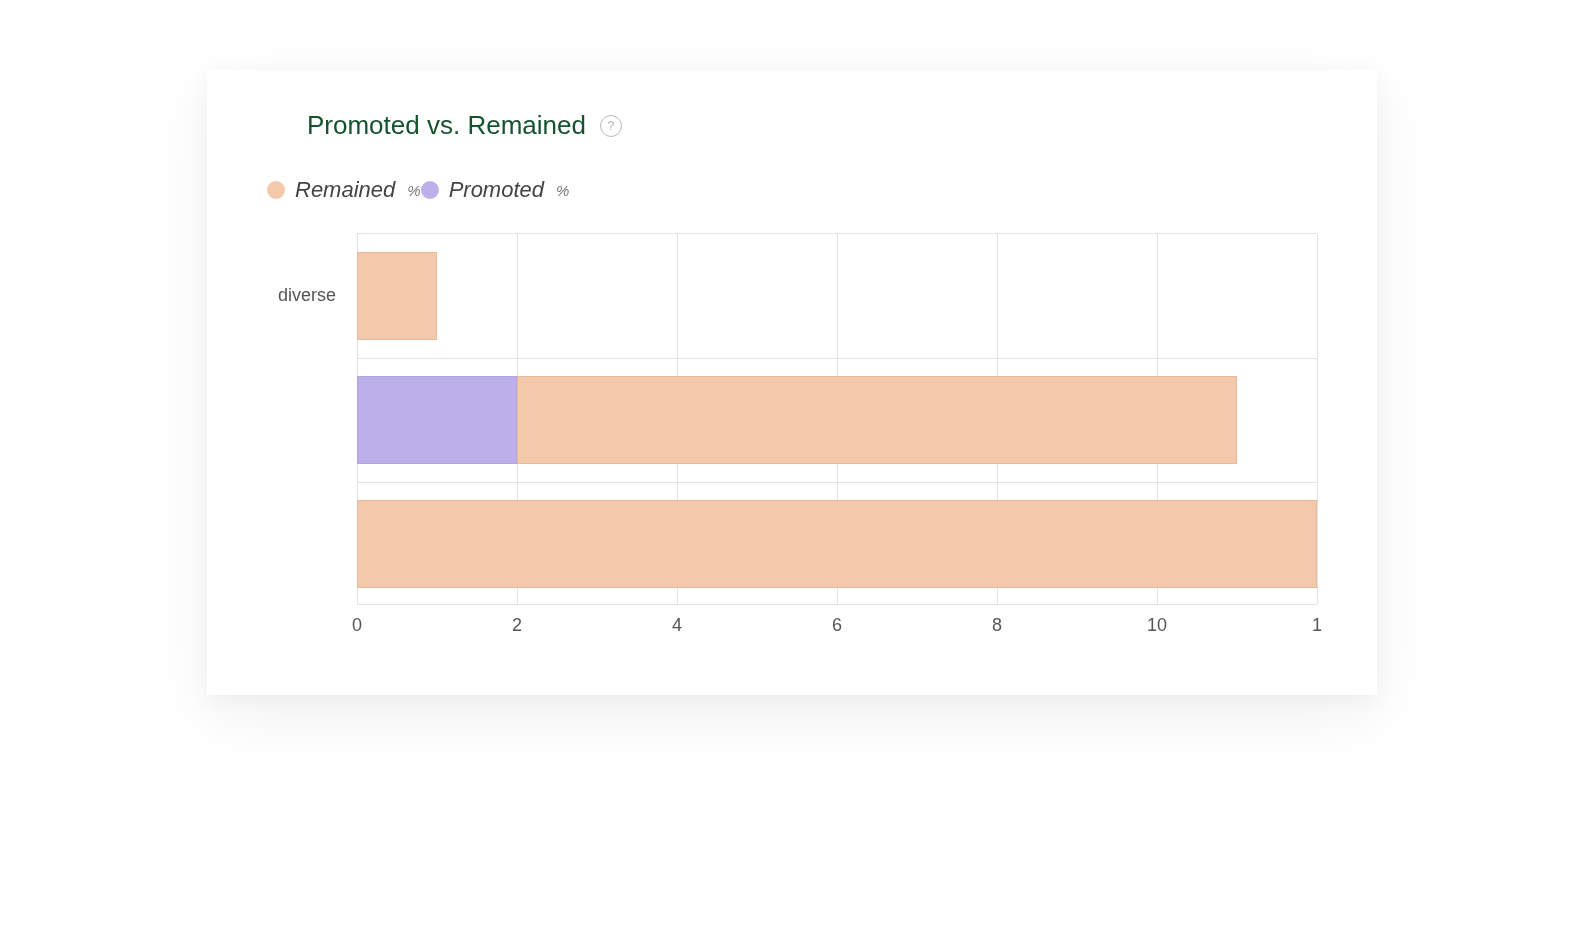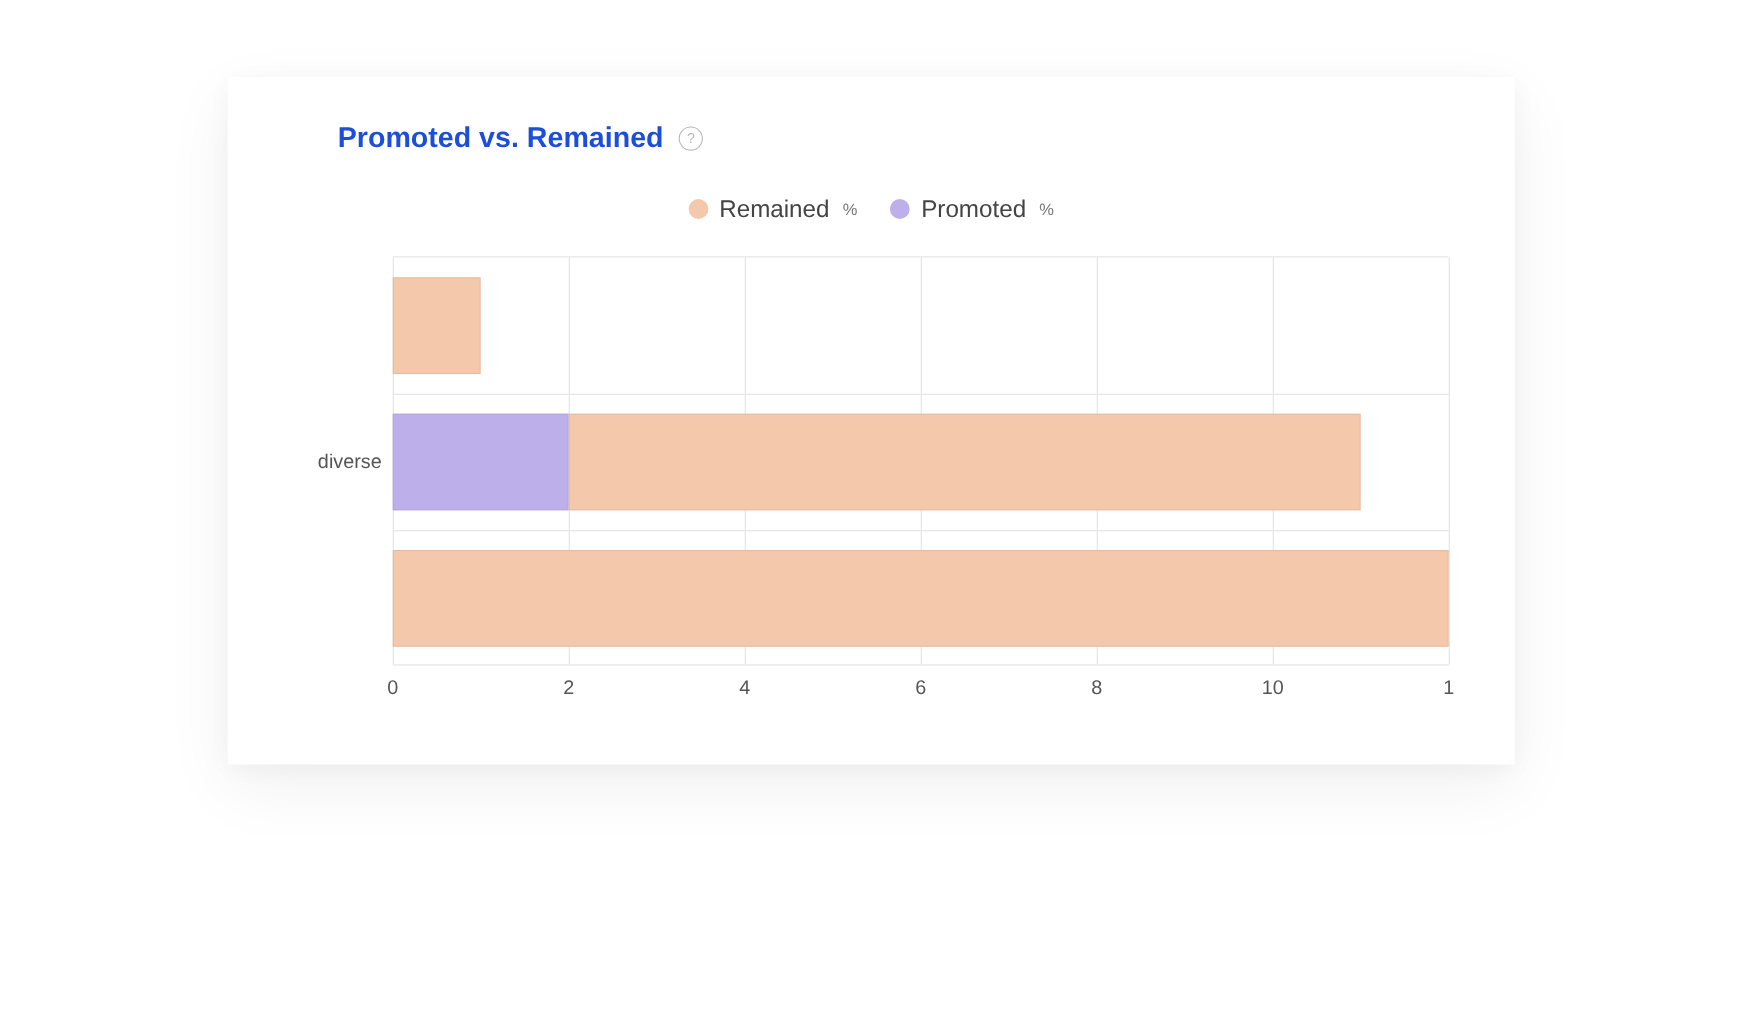--- a/index.html
+++ b/index.html
@@ -21,41 +21,41 @@
   }
   .card-header {
     display: flex;
     align-items: center;
     gap: 14px;
     margin-left: 40px;
     margin-bottom: 36px;
   }
   .card-title {
     font-size: 26px;
-    color: #1d4ed8;
-    font-weight: 700;
+    color: #14532d;
+    font-weight: 400;
   }
   .help-icon {
     width: 22px;
     height: 22px;
     border: 1.5px solid #b9b9b9;
     border-radius: 50%;
     display: flex;
     align-items: center;
     justify-content: center;
     font-size: 13px;
     color: #b9b9b9;
     cursor: pointer;
   }
   .legend {
     display: flex;
     align-items: center;
-    justify-content: center;
-    gap: 30px;
+    justify-content: flex-start;
     margin-bottom: 30px;
+    font-style: italic;
   }
   .legend-item {
     display: flex;
     align-items: center;
     gap: 10px;
     cursor: pointer;
   }
   .legend-swatch {
     width: 18px;
     height: 18px;
@@ -69,21 +69,21 @@
     font-size: 15px;
     color: #777777;
     margin-left: 2px;
   }
   .chart-wrap {
     display: flex;
     align-items: stretch;
   }
   .ylabels {
     display: flex;
-    flex-direction: column;
+    flex-direction: row;
     justify-content: space-around;
     width: 90px;
     text-align: right;
     color: #555555;
     font-size: 18px;
     padding-right: 10px;
   }
   .ylabels div {
     height: 124px;
     display: flex;

